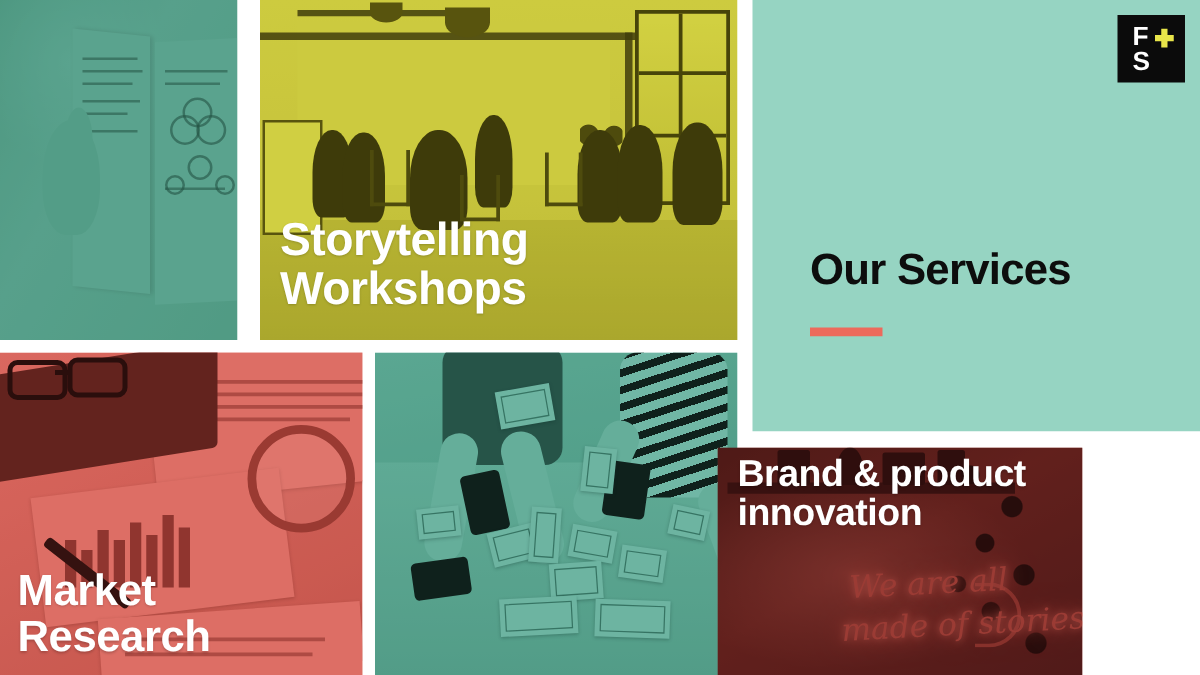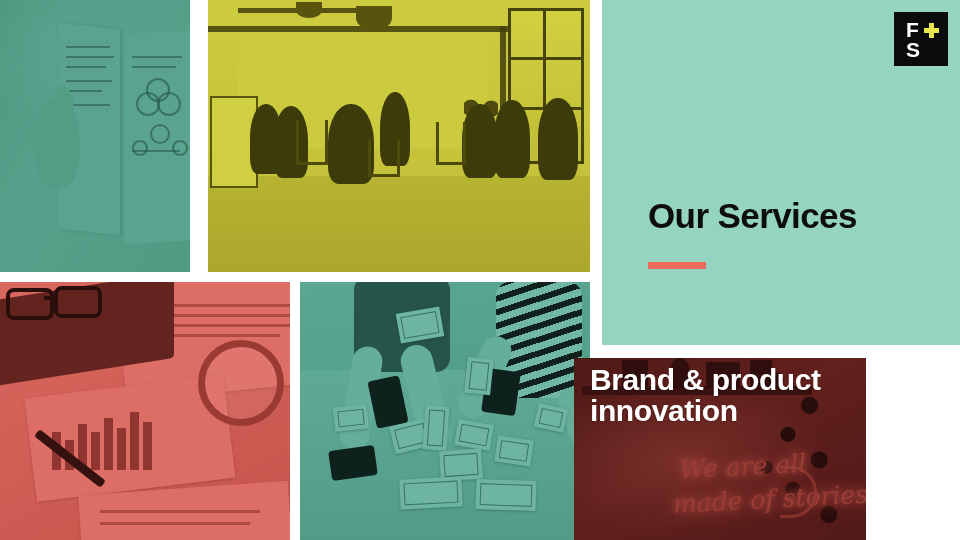--- a/index.html
+++ b/index.html
@@ -191,20 +191,22 @@
       <div class="person" style="left:66px;top:106px;width:34px;height:72px;"></div>
       <div class="person" style="left:120px;top:104px;width:46px;height:80px;"></div>
       <div class="person" style="left:254px;top:104px;width:36px;height:74px;"></div>
       <div class="person" style="left:286px;top:100px;width:36px;height:78px;"></div>
       <div class="person" style="left:330px;top:98px;width:40px;height:82px;"></div>
       <div class="chair" style="left:88px;top:120px;width:26px;height:42px;"></div>
       <div class="chair" style="left:228px;top:122px;width:24px;height:40px;"></div>
       <div class="chair" style="left:160px;top:140px;width:26px;height:34px;"></div>
       <div class="tint" style="background:#d4d44a;"></div>
     </div>
+    <div class="label">Storytelling
+Workshops</div>
   </div>
 
   <div class="tile" id="tile-market-research">
     <div class="art art-charts">
       <div class="sheet" style="left:120px;top:-10px;width:200px;height:120px;transform:rotate(-6deg);"></div>
       <div class="row" style="left:150px;top:22px;width:150px;"></div>
       <div class="row" style="left:150px;top:32px;width:140px;"></div>
       <div class="row" style="left:150px;top:42px;width:155px;"></div>
       <div class="row" style="left:150px;top:52px;width:130px;"></div>
       <div class="book"></div>
@@ -220,20 +222,22 @@
       <div class="bar" style="left:117px;top:146px;width:9px;height:42px;"></div>
       <div class="bar" style="left:130px;top:130px;width:9px;height:58px;"></div>
       <div class="bar" style="left:143px;top:140px;width:9px;height:48px;"></div>
       <div class="mag"></div>
       <div class="sheet" style="left:80px;top:206px;width:210px;height:60px;transform:rotate(-4deg);"></div>
       <div class="row" style="left:100px;top:228px;width:160px;"></div>
       <div class="row" style="left:100px;top:240px;width:150px;"></div>
       <div class="pen" style="left:28px;top:172px;width:84px;height:9px;transform:rotate(38deg);"></div>
       <div class="tint" style="background:#e8948c;"></div>
     </div>
+    <div class="label">Market
+Research</div>
   </div>
 
   <div class="tile" id="tile-prototyping">
     <div class="art art-proto">
       <div class="tablewood"></div>
       <div class="torso" style="left:54px;top:-6px;width:96px;height:96px;background:#4d6f68;"></div>
       <div class="arm" style="left:46px;top:64px;width:30px;height:104px;transform:rotate(10deg);"></div>
       <div class="arm" style="left:110px;top:62px;width:32px;height:108px;transform:rotate(-14deg);"></div>
       <div class="stripes" style="left:196px;top:0;width:86px;height:116px;"></div>
       <div class="arm" style="left:170px;top:52px;width:30px;height:86px;transform:rotate(24deg);"></div>

